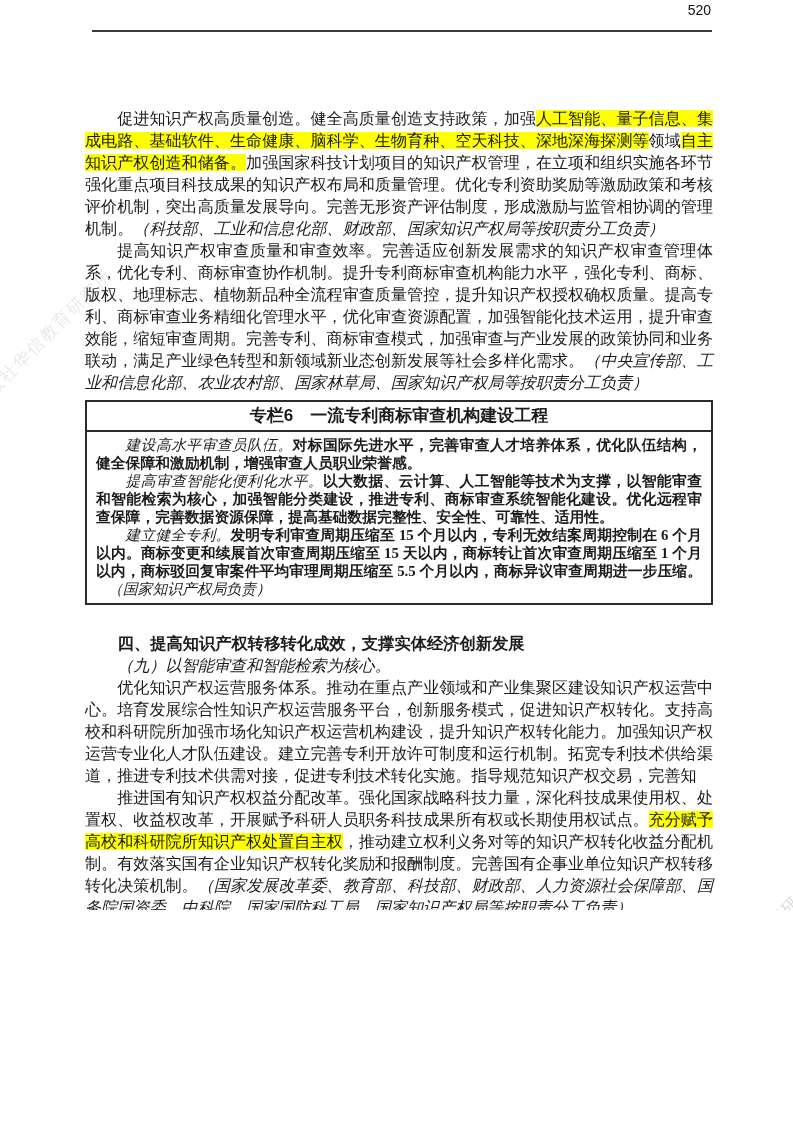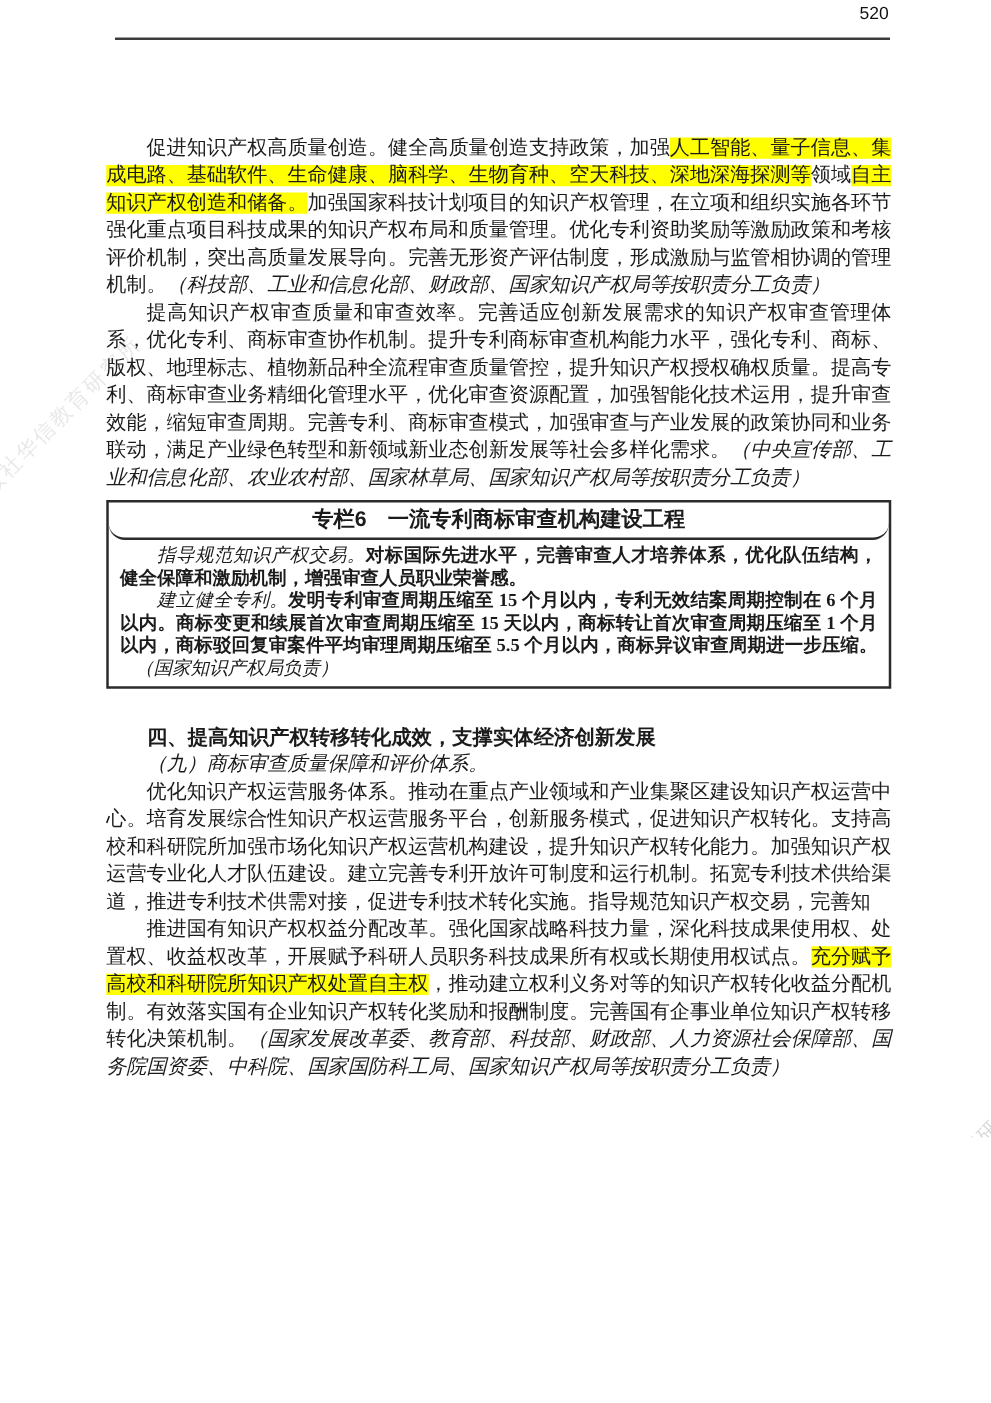--- a/index.html
+++ b/index.html
@@ -49,21 +49,20 @@
     margin:6px 0 28px 0;
   }
   .box-title{
     font-family:"Liberation Sans","DejaVu Sans",sans-serif;
     font-weight:bold;
     font-size:17px;
     line-height:22px;
     text-align:center;
     padding:3px 0;
     border-bottom:2px solid #2b2b2b;
-    border-radius:13px;
   }
   .box-body{ padding:4px 9px 5px 9px; }
   .box-body p{
     margin:0;
     font-size:14.8px;
     line-height:18px;
     text-align:justify;
     text-justify:inter-character;
     text-indent:2em;
     font-weight:bold;
@@ -91,22 +90,23 @@
   <div class="pageno">520</div>
   <div class="rule"></div>
   <div class="wm wm-left">电子工业出版社华信教育研究所</div>
   <div class="wm wm-right">电子工业出版社华信教育研究所</div>
   <div class="column">
       <p class="para"><span>促进知识产权高质量创造。健全高质量创造支持政策，加强</span><mark>人工智能、量子信息、集成电路、基础软件、生命健康、脑科学、生物育种、空天科技、深地深海探测等</mark><span>领域</span><mark>自主知识产权创造和储备。</mark><span>加强国家科技计划项目的知识产权管理，在立项和组织实施各环节强化重点项目科技成果的知识产权布局和质量管理。优化专利资助奖励等激励政策和考核评价机制，突出高质量发展导向。完善无形资产评估制度，形成激励与监管相协调的管理机制。</span><span class="kai">（科技部、工业和信息化部、财政部、国家知识产权局等按职责分工负责）</span></p>
       <p class="para"><span>提高知识产权审查质量和审查效率。完善适应创新发展需求的知识产权审查管理体系，优化专利、商标审查协作机制。提升专利商标审查机构能力水平，强化专利、商标、版权、地理标志、植物新品种全流程审查质量管控，提升知识产权授权确权质量。提高专利、商标审查业务精细化管理水平，优化审查资源配置，加强智能化技术运用，提升审查效能，缩短审查周期。完善专利、商标审查模式，加强审查与产业发展的政策协同和业务联动，满足产业绿色转型和新领域新业态创新发展等社会多样化需求。</span><span class="kai">（中央宣传部、工业和信息化部、农业农村部、国家林草局、国家知识产权局等按职责分工负责）</span></p>
       <div class="box">
         <div class="box-title">专栏6　一流专利商标审查机构建设工程</div>
         <div class="box-body">
-          <p><span class="lead">指导规范知识产权交易。</span><span>对标国际先进水平，完善审查人才培养体系，优化队伍结构，健全保障和激励机制，增强审查人员职业荣誉感。</span></p>
+          <p><span class="lead">建设高水平审查员队伍。</span><span>对标国际先进水平，完善审查人才培养体系，优化队伍结构，健全保障和激励机制，增强审查人员职业荣誉感。</span></p>
+          <p><span class="lead">提高审查智能化便利化水平。</span><span>以大数据、云计算、人工智能等技术为支撑，以智能审查和智能检索为核心，加强智能分类建设，推进专利、商标审查系统智能化建设。优化远程审查保障，完善数据资源保障，提高基础数据完整性、安全性、可靠性、适用性。</span></p>
           <p><span class="lead">建立健全专利。</span><span>发明专利审查周期压缩至 15 个月以内，专利无效结案周期控制在 6 个月以内。商标变更和续展首次审查周期压缩至 15 天以内，商标转让首次审查周期压缩至 1 个月以内，商标驳回复审案件平均审理周期压缩至 5.5 个月以内，商标异议审查周期进一步压缩。</span><span class="attr">（国家知识产权局负责）</span></p>
         </div>
       </div>
       <p class="heading"><span>四、提高知识产权转移转化成效，支撑实体经济创新发展</span></p>
-      <p class="sub"><span>（九）商标审查质量保障和评价体系。</span></p>
+      <p class="sub"><span>（九）以智能审查和智能检索为核心。</span></p>
       <p class="para"><span>优化知识产权运营服务体系。推动在重点产业领域和产业集聚区建设知识产权运营中心。培育发展综合性知识产权运营服务平台，创新服务模式，促进知识产权转化。支持高校和科研院所加强市场化知识产权运营机构建设，提升知识产权转化能力。加强知识产权运营专业化人才队伍建设。建立完善专利开放许可制度和运行机制。拓宽专利技术供给渠道，推进专利技术供需对接，促进专利技术转化实施。指导规范知识产权交易，完善知</span></p>
       <p class="para"><span>推进国有知识产权权益分配改革。强化国家战略科技力量，深化科技成果使用权、处置权、收益权改革，开展赋予科研人员职务科技成果所有权或长期使用权试点。</span><mark>充分赋予高校和科研院所知识产权处置自主权</mark><span>，推动建立权利义务对等的知识产权转化收益分配机制。有效落实国有企业知识产权转化奖励和报酬制度。完善国有企事业单位知识产权转移转化决策机制。</span><span class="kai">（国家发展改革委、教育部、科技部、财政部、人力资源社会保障部、国务院国资委、中科院、国家国防科工局、国家知识产权局等按职责分工负责）</span></p>
     </div>
 </div>
 
 </body></html>

